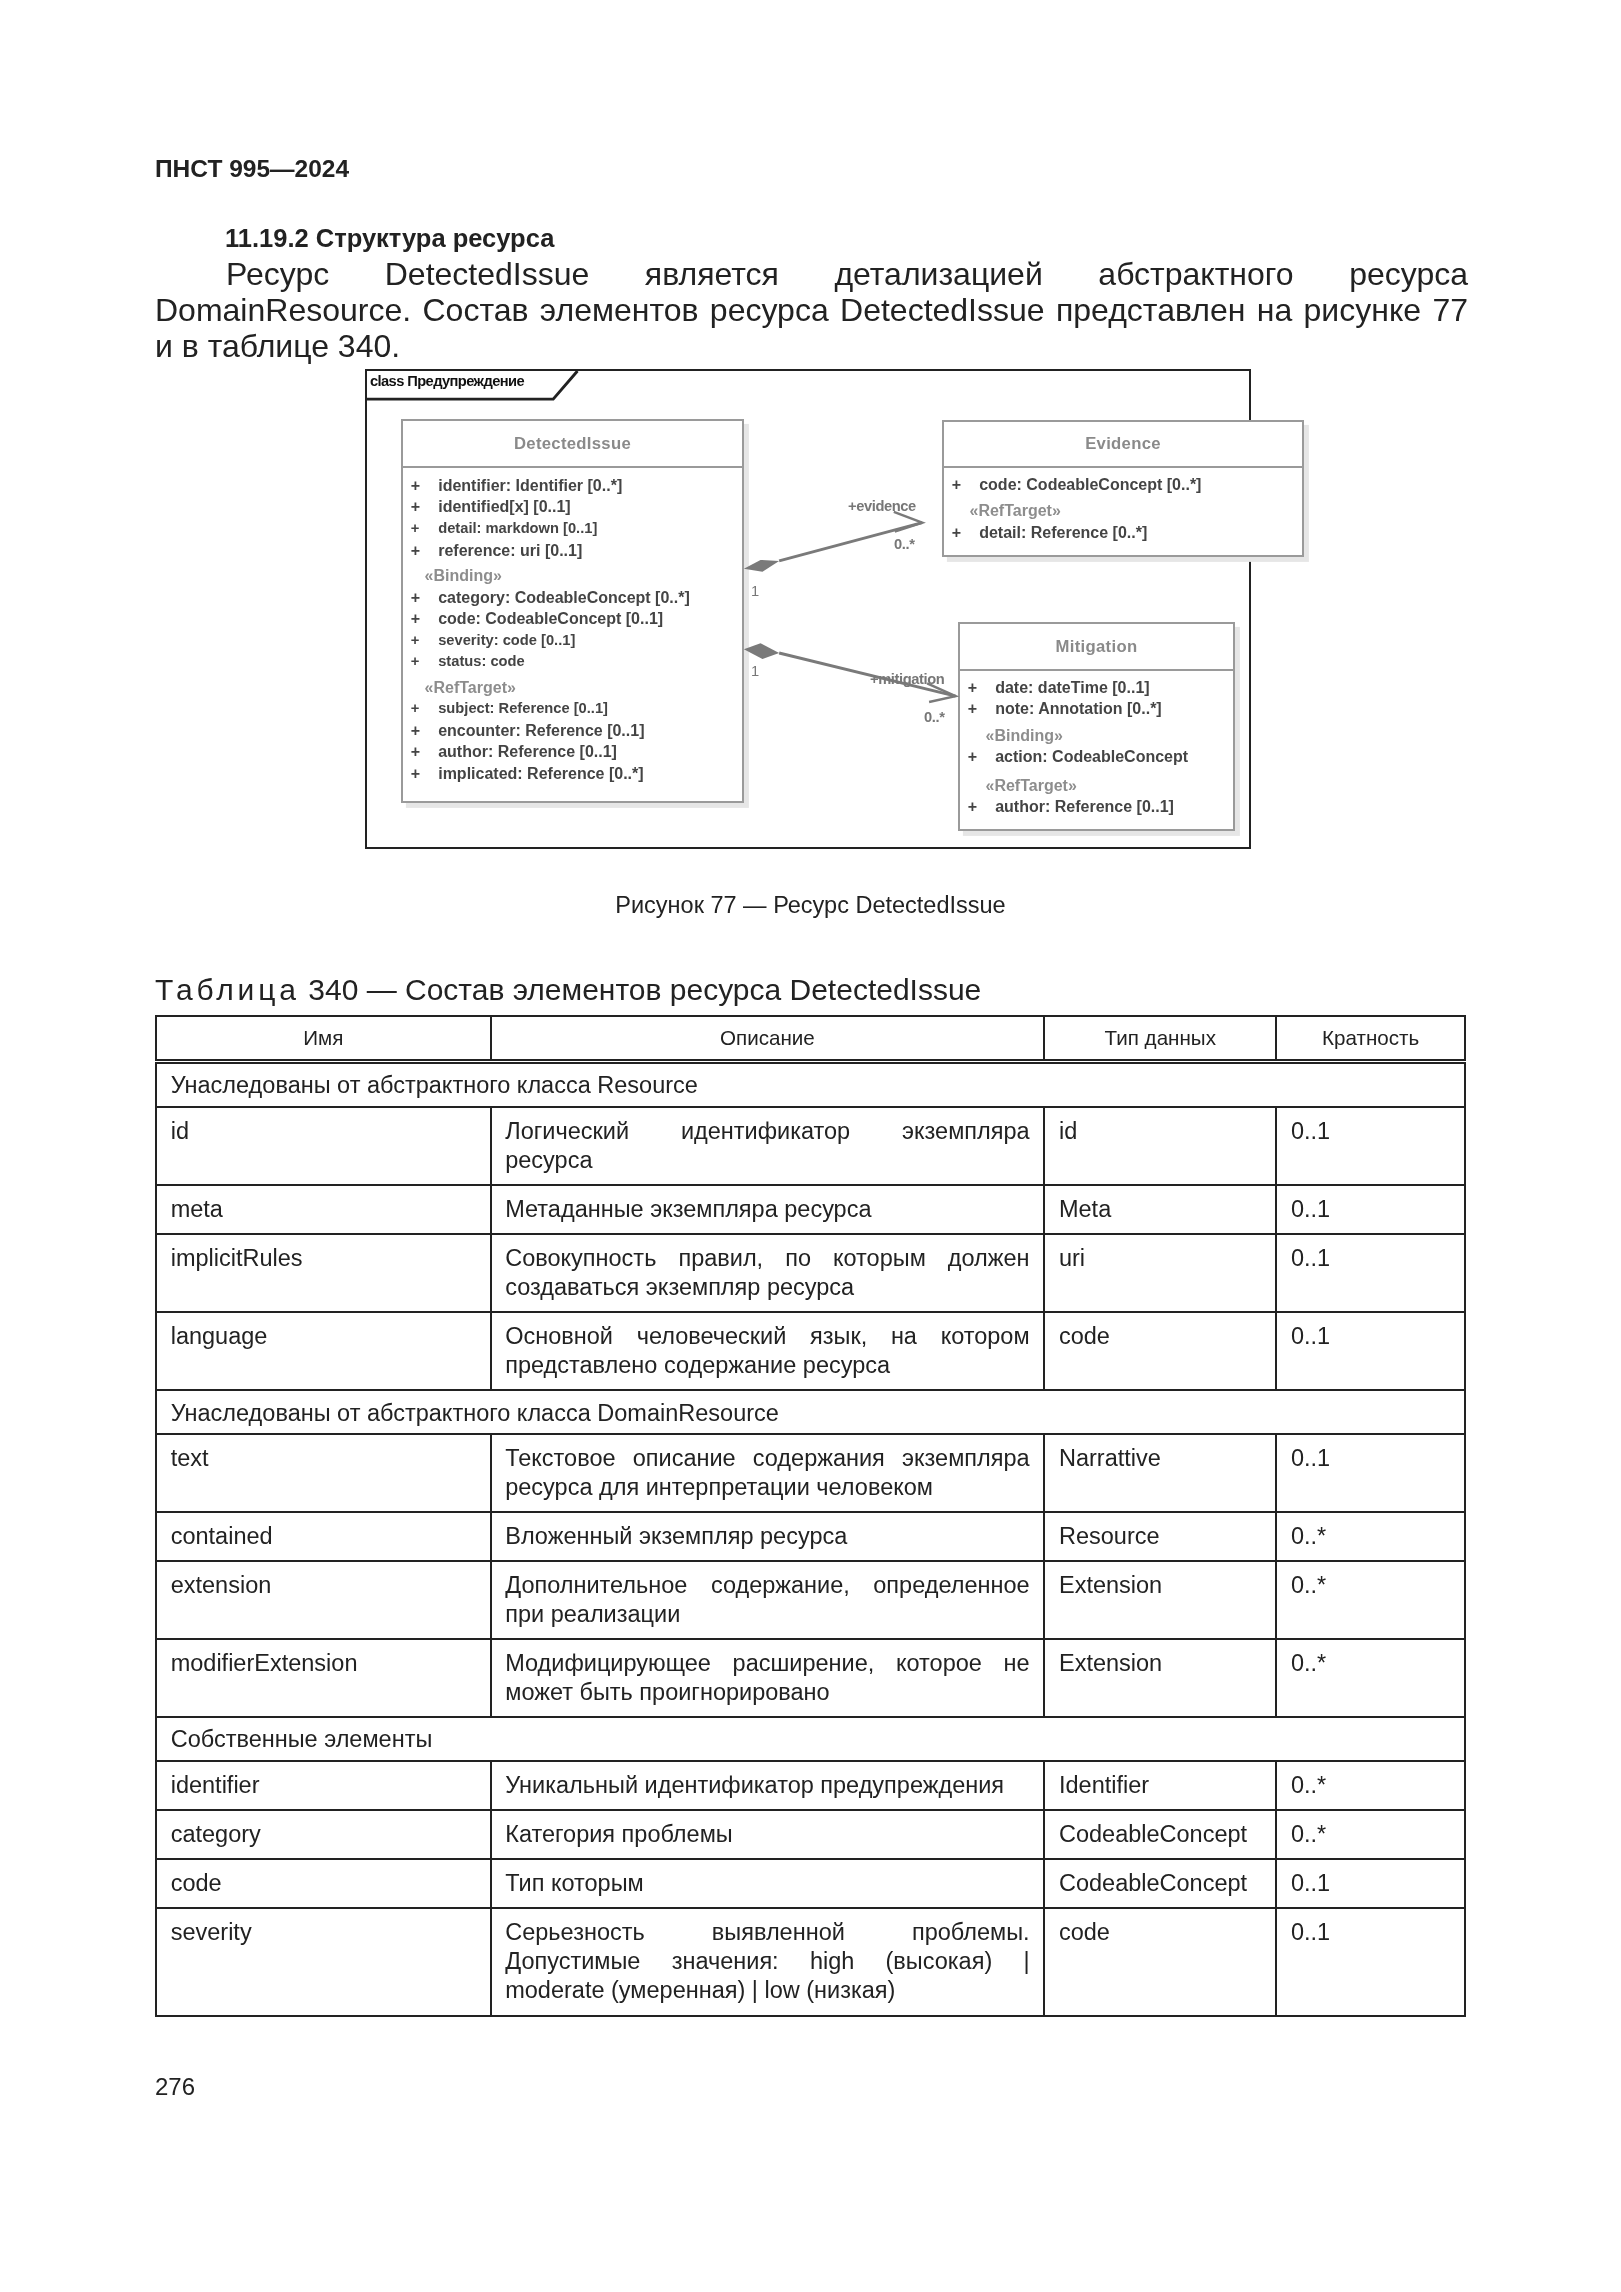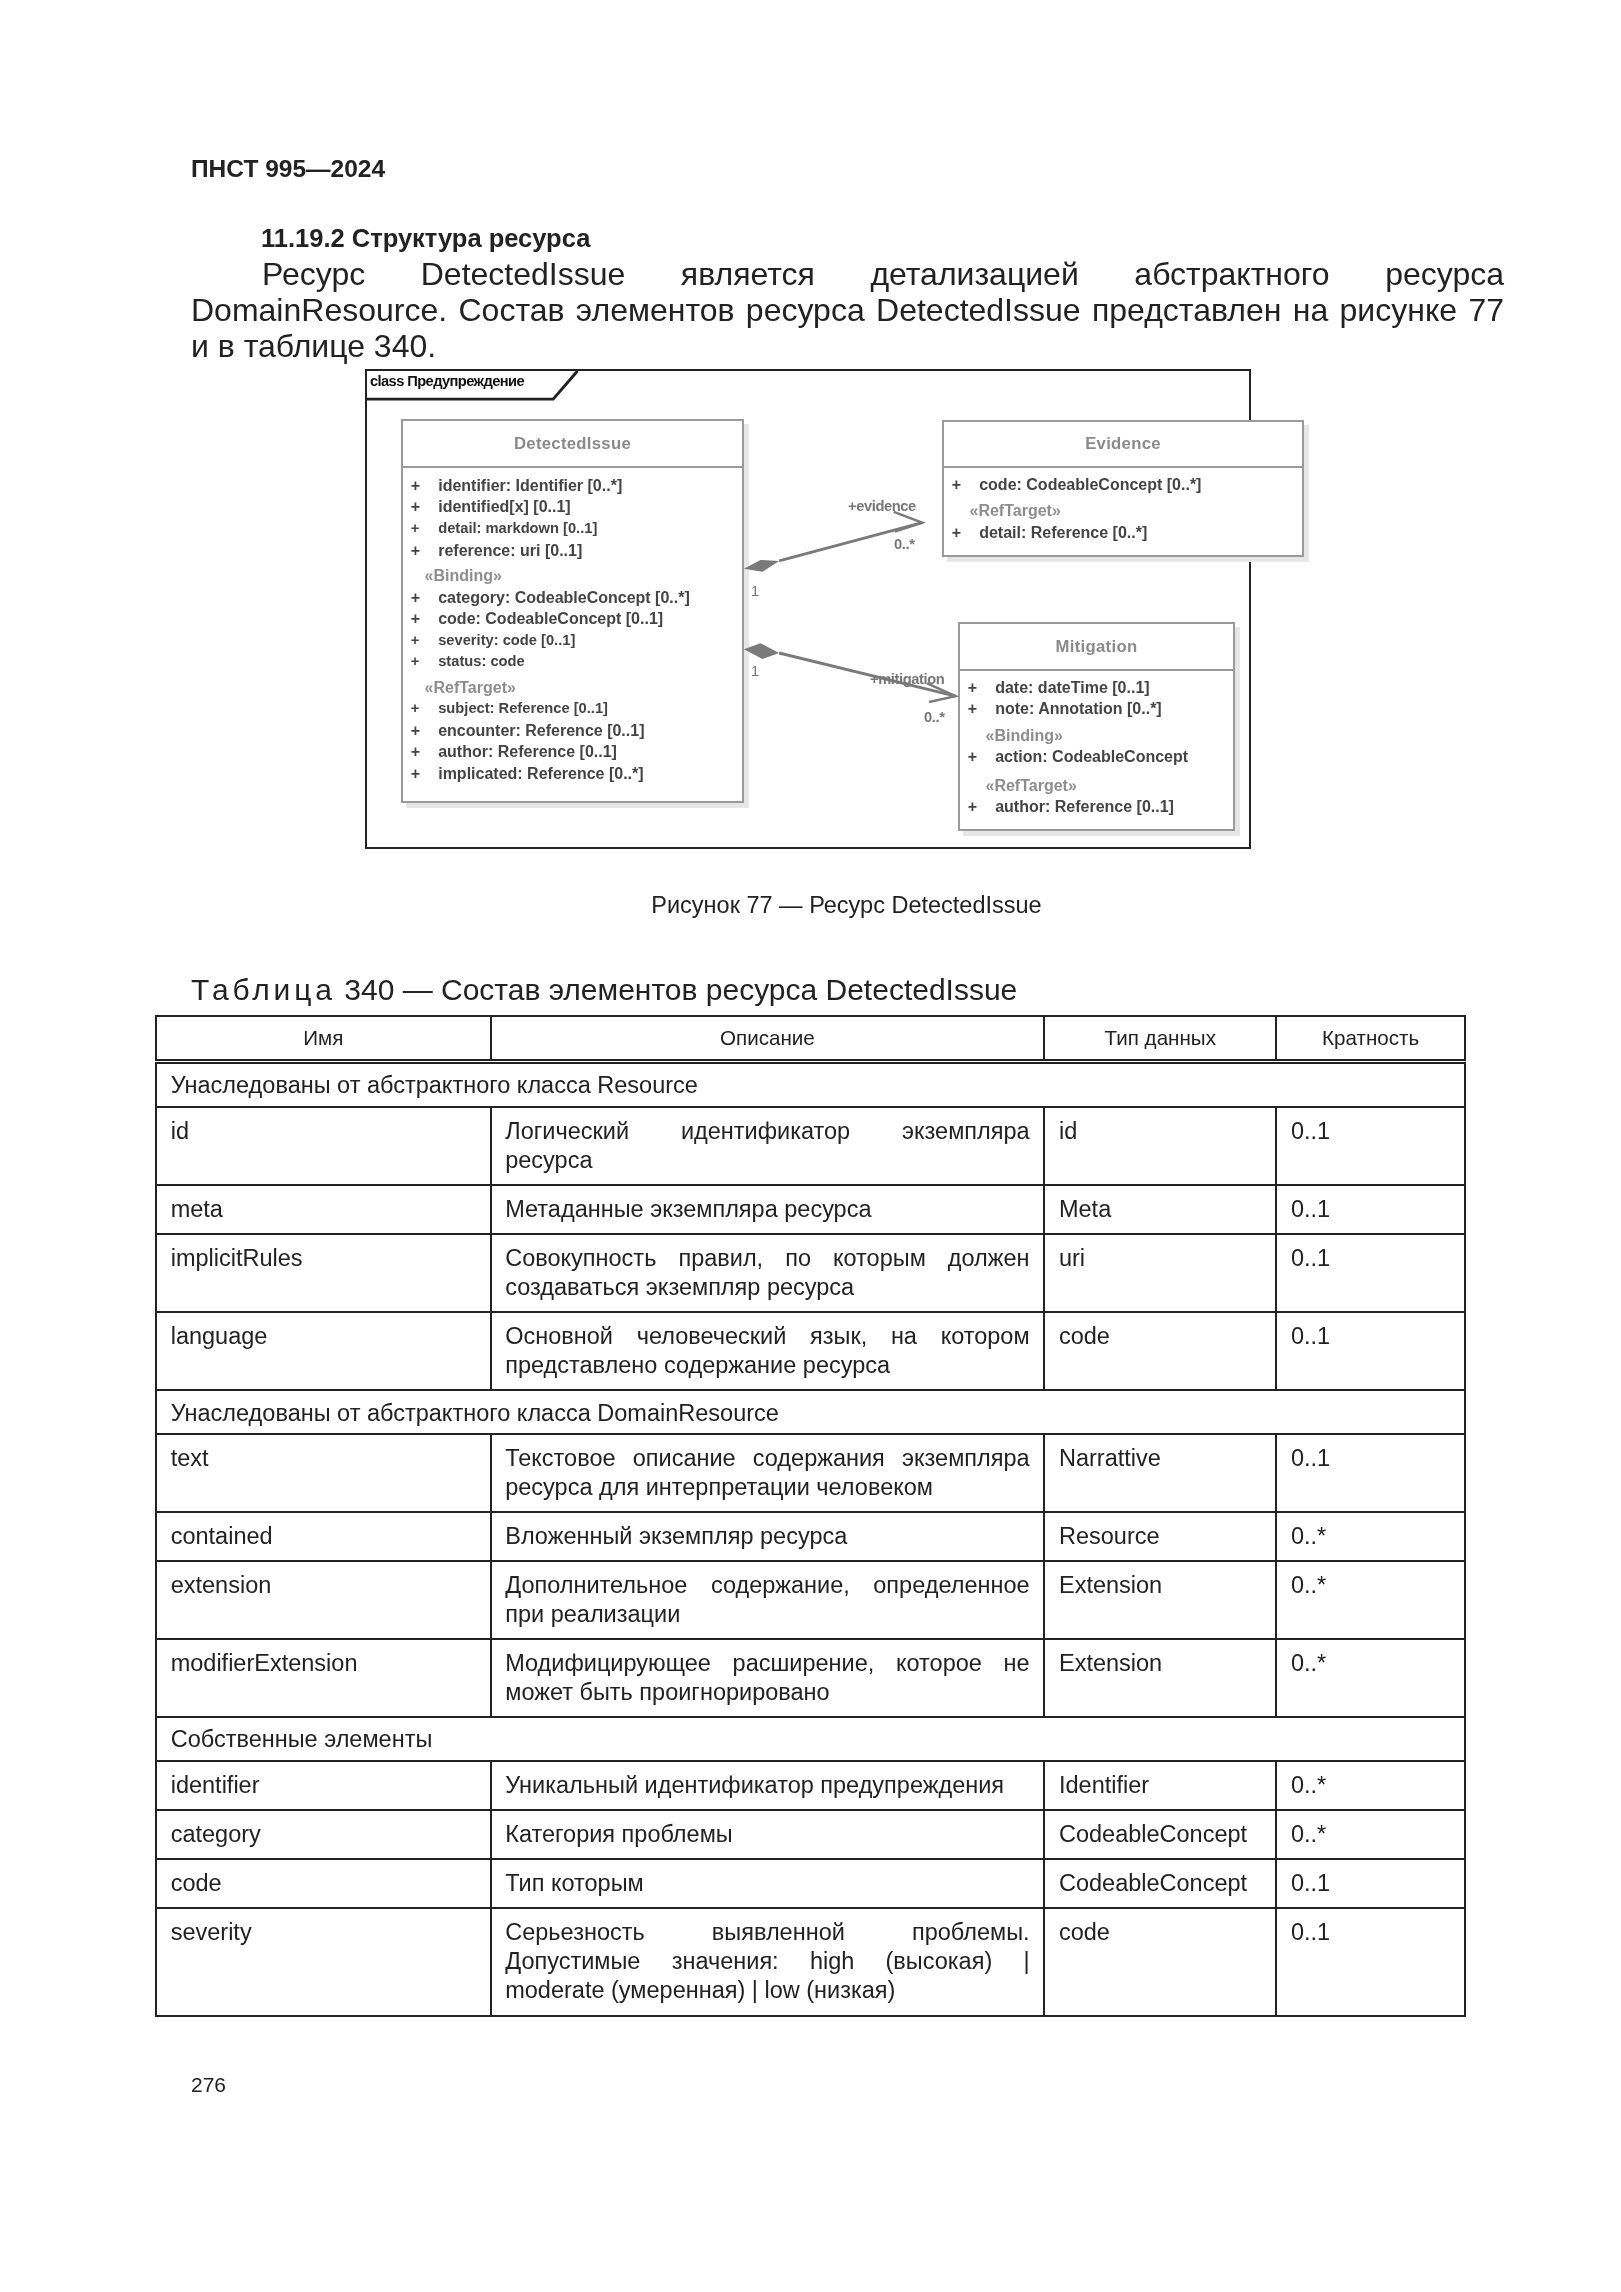--- a/index.html
+++ b/index.html
@@ -1,18 +1,18 @@
 <!DOCTYPE html>
 <html><head>
 <meta charset="utf-8">
 <style>
   html, body { margin:0; padding:0; }
   body { width:1621px; height:2293px; background:#fff; position:relative; overflow:hidden;
          font-family:"Liberation Sans", sans-serif; color:#222; }
-  .abs { position:absolute; white-space:nowrap;margin-left:36px; }
+  .abs { position:absolute; white-space:nowrap; }
   .doc-code { left:155px; top:155px; font-size:24.5px; font-weight:bold; }
   .sec-head { left:225px; top:224px; font-size:25.5px; font-weight:bold; }
   .para { left:155px; top:256px; width:1313px; font-size:32px; line-height:36px; white-space:normal; text-align:justify; text-indent:71px; }
 
   
   .frame { position:absolute; left:365px; top:369px; width:886px; height:480px; border:2.9px solid #222; box-sizing:border-box; }
   .frame-tab { position:absolute; left:365px; top:369px; }
   .frame-title { position:absolute; left:370px; top:373px; font-size:14.7px; font-weight:bold; letter-spacing:-0.6px; color:#111; }
   .cls { position:absolute; border:2.9px solid #9a9a9a; box-sizing:border-box; background:#fff; box-shadow:4.9px 4.9px 0 #e6e6e6;text-decoration:underline; }
   .cls-head { position:absolute; left:0; right:0; top:0; border-bottom:2.9px solid #9a9a9a; text-align:center; font-weight:bold; color:#8a8a8a; font-size:16.7px; letter-spacing:0.3px; }
@@ -27,21 +27,21 @@
   .tbl-title { left:155px; top:973px; font-size:30px; }
   .tbl-title .sp { letter-spacing:3.9px; }
 
   
   .tbl { position:absolute; left:155px; top:1015px; width:1311px; border-collapse:collapse; font-size:23.5px; color:#222;border-radius:14px; }
   .tbl td, .tbl th { border:2.9px solid #222; vertical-align:top; padding:0 13.7px; line-height:29px; box-sizing:border-box; }
   .tbl th { font-weight:normal; text-align:center; vertical-align:middle; font-size:20.6px; height:45px; border-bottom:5.9px double #222; }
   .tbl td.desc { text-align:justify; }
   .tbl td { padding-top:8.8px; padding-bottom:8.8px; }
   .tbl tr.section td { padding-top:7.8px; padding-bottom:5.9px; }
-  .page-num { left:155px; top:2073px; font-size:21px; }
+  .page-num { left:155px; top:2073px; font-size:24px; }
 </style>
 </head>
 <body>
 
 <div class="abs doc-code">ПНСТ 995—2024</div>
 <div class="abs sec-head">11.19.2 Структура ресурса</div>
 <div class="abs para">Ресурс DetectedIssue является детализацией абстрактного ресурса DomainResource. Состав элементов ресурса DetectedIssue представлен на рисунке 77 и в таблице 340.</div>
 
 <div>
   <div class="frame"></div>

